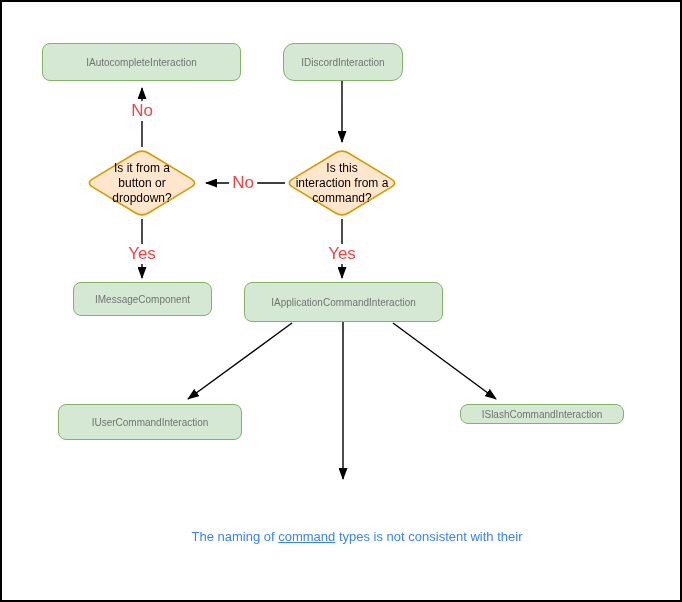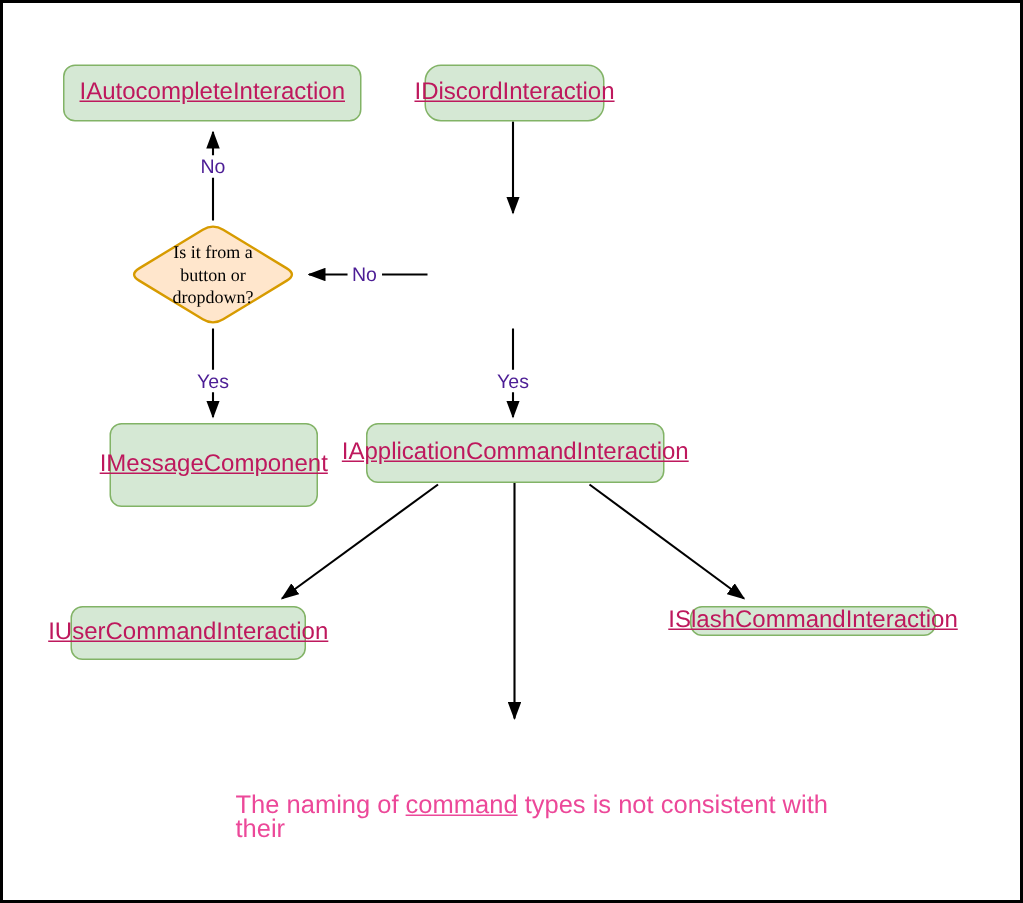--- a/index.html
+++ b/index.html
@@ -17,48 +17,48 @@
     pointer-events:none;
   }
   .connectors line { stroke:var(--connector,#000); stroke-width:1.4; }
   .node {
     position:absolute;
     box-sizing:border-box;
     background:var(--node-fill,#d5e8d4);
     border:1px solid var(--node-stroke,#82b366);
     border-radius:8px;
     display:flex; align-items:center; justify-content:center;
-    font-size:16px; color:#be185d; text-align:center;text-decoration:underline;
+    font-size:10px; color:#737373; text-align:center;
   }
-  .decision { position:absolute;font-family:Liberation Serif, serif; }
+  .decision { position:absolute; }
   .decision svg { position:absolute; left:0; top:0; }
   .decision path {
     fill:var(--decision-fill,#ffe6cc);
     stroke:var(--decision-stroke,#d79b00);
     stroke-width:1.6;
   }
   .decision .dlabel {
     position:absolute; left:0; top:0; right:0; bottom:0;
     display:flex; align-items:center; justify-content:center;
     text-align:center; white-space:pre-line;
     font-size:12px; line-height:15px; color:#000;
   }
   .edge-label {
     position:absolute;
     transform:translate(-50%,-50%);
     background:#fff;
     padding:0 3px;
-    font-size:13px; color:#4c1d95;
+    font-size:17px; color:#ef4444;
     white-space:nowrap;
   }
   .note {
     position:absolute;
     left:155px; top:527px; width:400px;
-    text-align:left;
-    font-size:17px; line-height:16px; color:#ec4899;
+    text-align:center;
+    font-size:13px; line-height:16px; color:#3b82f6;
   }
   .note .u { text-decoration:underline; }
   .note .b { font-weight:bold; }
 </style>
 </head>
 <body>
 
 <div class="canvas">
 
   <svg class="connectors" viewBox="0 0 678 598" xmlns="http://www.w3.org/2000/svg">
@@ -74,38 +74,46 @@
     <line x1="340" y1="217" x2="340" y2="276" marker-end="url(#arrow)"></line>
     <line x1="290" y1="321" x2="186" y2="397" marker-end="url(#arrow)"></line>
     <line x1="341" y1="320" x2="341" y2="477" marker-end="url(#arrow)"></line>
     <line x1="391" y1="321" x2="494" y2="397" marker-end="url(#arrow)"></line>
   </svg>
 
   <div class="node" style="left:40px; top:41px; width:199px; height:38px;">IAutocompleteInteraction</div>
 
   <div class="node" style="left:281px; top:41px; width:120px; height:38px;border-radius:11px;">IDiscordInteraction</div>
 
-  <div class="node" style="left:71px; top:280px; width:139px; height:56px;">IMessageComponent</div>
+  <div class="node" style="left:71px; top:280px; width:139px; height:34px;">IMessageComponent</div>
 
   <div class="node" style="left:242px; top:280px; width:199px; height:40px;">IApplicationCommandInteraction</div>
 
-  <div class="node" style="left:45px; top:402px; width:157px; height:36px;">IUserCommandInteraction</div>
+  <div class="node" style="left:56px; top:402px; width:184px; height:36px;">IUserCommandInteraction</div>
 
   <div class="node" style="left:458px; top:402px; width:164px; height:20px;">ISlashCommandInteraction</div>
 
 
   <div class="decision" style="left:82px; top:145px; width:116px; height:72px;">
     <svg width="116" height="72" viewBox="0 0 116 72">
       <path d="M 51.2 6.2 Q 58 2 64.8 6.2 L 107.2 31.9 Q 114 36 107.2 40.1 L 64.8 65.8 Q 58 70 51.2 65.8 L 8.8 40.1 Q 2 36 8.8 31.9 Z"></path>
     </svg>
     <div class="dlabel">Is it from a
 button or
 dropdown?</div>
   </div>
 
+  <div class="decision" style="left:282px; top:145px; width:116px; height:72px;">
+    <svg width="116" height="72" viewBox="0 0 116 72">
+      <path d="M 51.2 6.2 Q 58 2 64.8 6.2 L 107.2 31.9 Q 114 36 107.2 40.1 L 64.8 65.8 Q 58 70 51.2 65.8 L 8.8 40.1 Q 2 36 8.8 31.9 Z"></path>
+    </svg>
+    <div class="dlabel">Is this
+interaction from a
+command?</div>
+  </div>
 
   <div class="edge-label" style="left:140px; top:109px;">No</div>
   <div class="edge-label" style="left:241px; top:181px;">No</div>
   <div class="edge-label" style="left:140px; top:252px;">Yes</div>
   <div class="edge-label" style="left:340px; top:252px;">Yes</div>
 
   <div class="note">
     <div><span>The naming of </span><span class="u">command</span><span> types is not consistent with their</span></div>
   </div>
 

